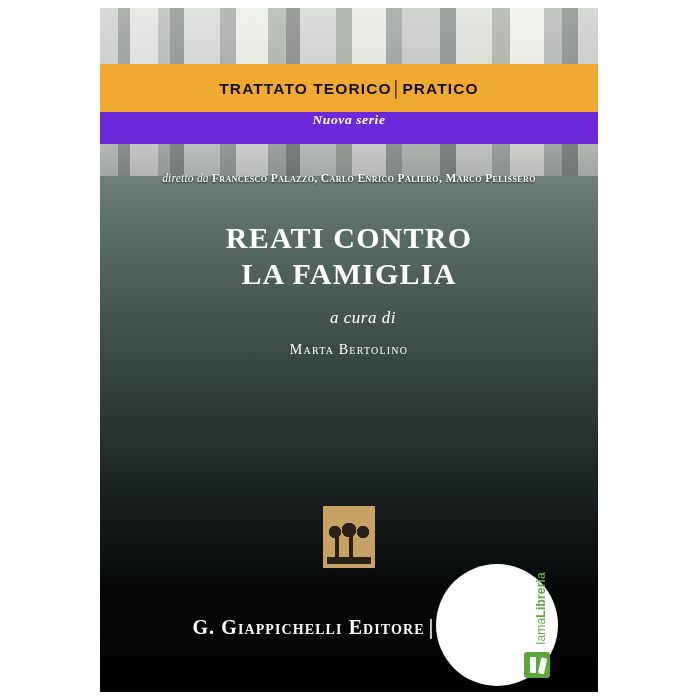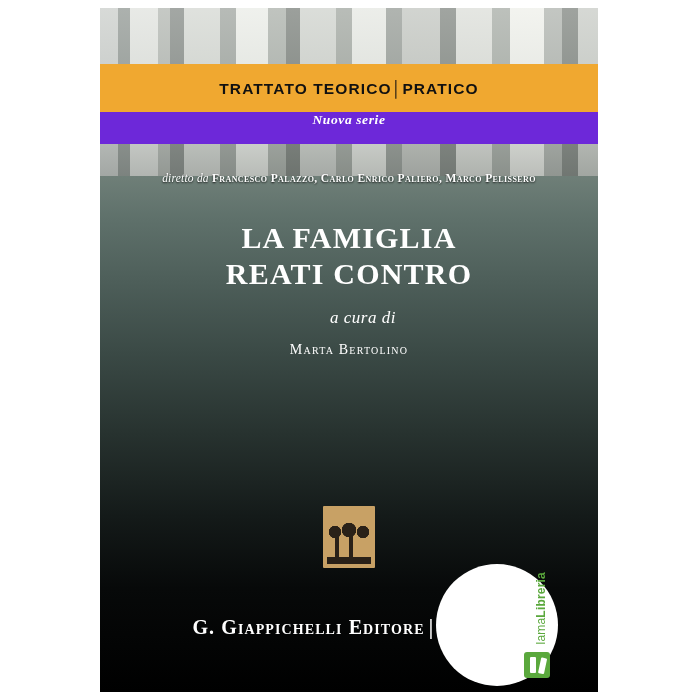--- a/index.html
+++ b/index.html
@@ -322,22 +322,22 @@
 
     <div class="black-band">
       <span class="nuova-serie">Nuova serie</span>
     </div>
 
     <div class="directors">
       <span class="directors-inner"><span class="dir-lbl">diretto da </span><span class="dir-names">Francesco Palazzo, Carlo Enrico Paliero, Marco Pelissero</span></span>
     </div>
 
     <div class="main-title">
+      <span class="ln">REATI CONTRO</span>
       <span class="ln">LA FAMIGLIA</span>
-      <span class="ln">REATI CONTRO</span>
     </div>
 
     <div class="credit">
       <span class="acuradi">a cura di</span>
       <span class="editor-name">Marta Bertolino</span>
     </div>
 
     <div class="logo-mark">
       <div class="arches"></div>
       <div class="pillar p1"></div>

